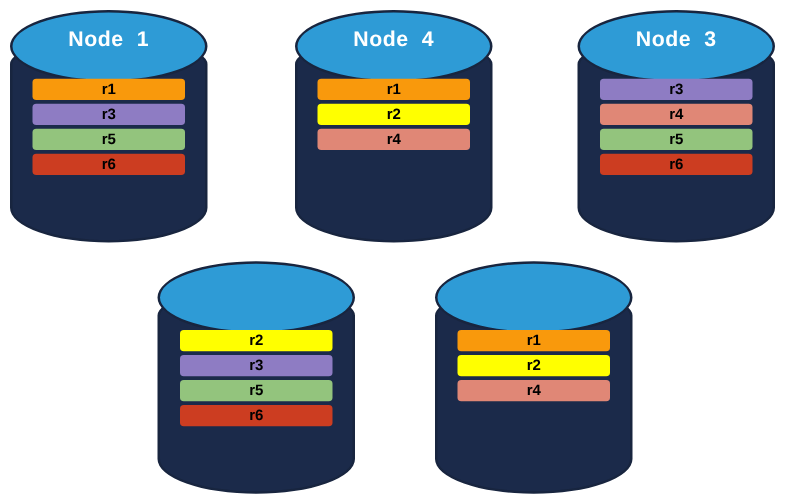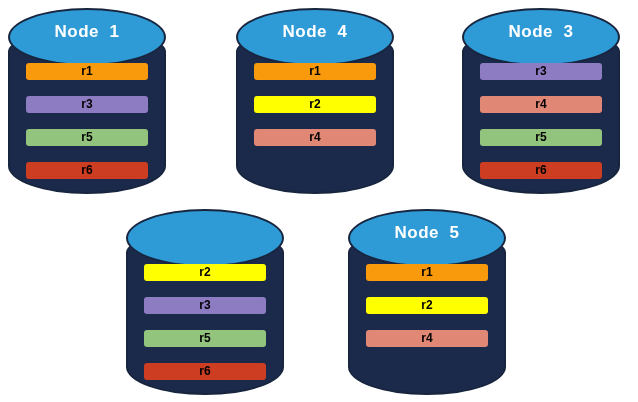--- a/index.html
+++ b/index.html
@@ -71,21 +71,21 @@
     position: absolute;
     left: 18px;
     top: 55px;
     width: 122px;
     z-index: 3;
   }
 
   .record-bar {
     position: relative;
     height: 17px;
-    margin-bottom: 16px;
+    margin-bottom: 3px;
     border-radius: 3px;
     color: #000000;
     font-size: 12px;
     font-weight: bold;
     line-height: 17px;
     text-align: center;
   }
   .record-bar:last-child { margin-bottom: 0; }
 </style>
 </head>
@@ -130,20 +130,19 @@
       <div class="records">
         <div class="record-bar" style="background: rgb(255, 255, 0);">r2</div>
         <div class="record-bar" style="background: rgb(142, 124, 195);">r3</div>
         <div class="record-bar" style="background: rgb(147, 196, 125);">r5</div>
         <div class="record-bar" style="background: rgb(204, 61, 33);">r6</div>
       </div>
     </div>
     <div class="node" style="left: 348px; top: 209px;">
       <div class="cyl-body"></div>
       <div class="cyl-top"></div>
-      <div class="node-label">Node  5</div>
       <div class="records">
         <div class="record-bar" style="background: rgb(249, 153, 12);">r1</div>
         <div class="record-bar" style="background: rgb(255, 255, 0);">r2</div>
         <div class="record-bar" style="background: rgb(224, 135, 118);">r4</div>
       </div>
     </div>
   </div>
 
 </body></html>

